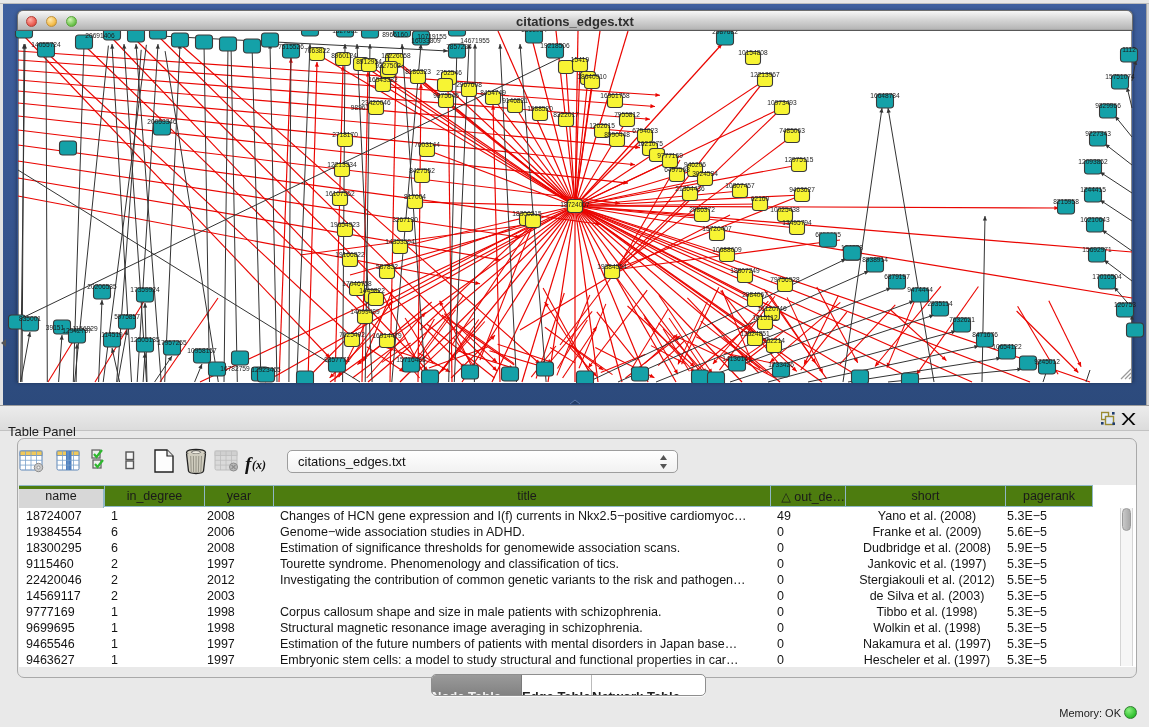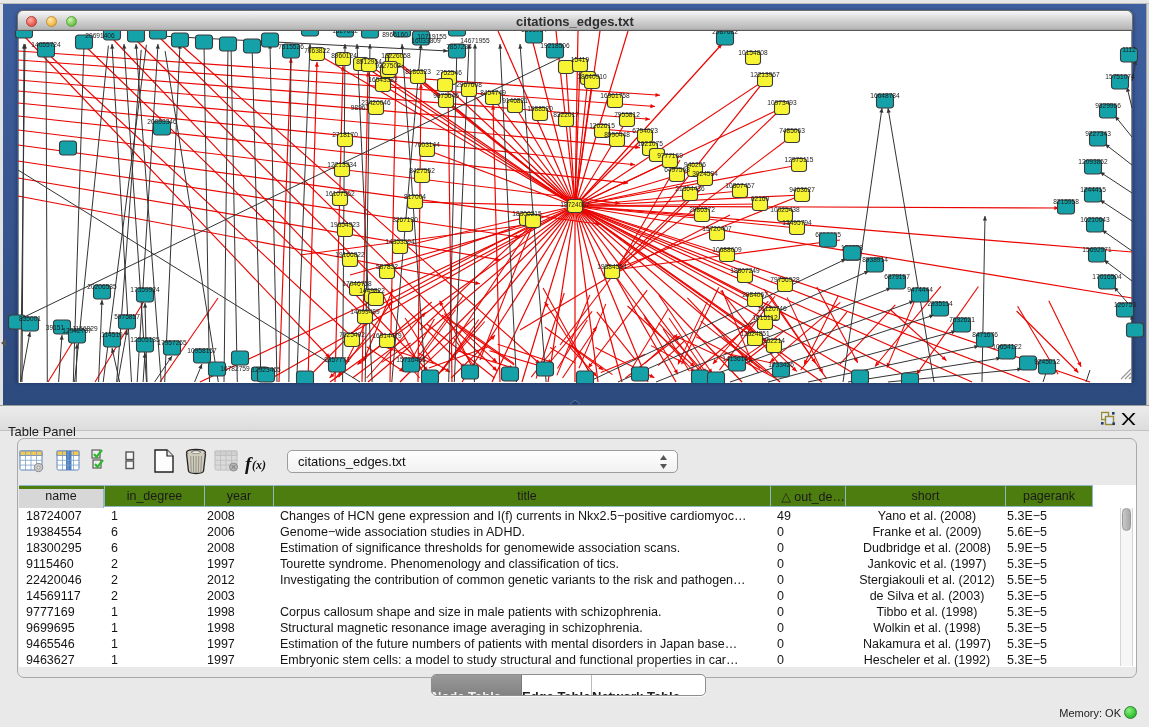--- a/index.html
+++ b/index.html
@@ -975,21 +975,21 @@
       <div class="c4">0</div>
       <div class="c5">Nakamura et al. (1997)</div>
       <div class="c6">5.3E−5</div>
     </div>
     <div class="tr">
       <div class="c0">9463627</div>
       <div class="c1">1</div>
       <div class="c2">1997</div>
       <div class="c3">Embryonic stem cells: a model to study structural and functional properties in car…</div>
       <div class="c4">0</div>
-      <div class="c5">Hescheler et al. (1992)</div>
+      <div class="c5">Hescheler et al. (1997)</div>
       <div class="c6">5.3E−5</div>
     </div>
   </div>
 <div id="vscroll"></div>
 <div id="vthumb"></div>
 <div id="tabs">
     <div class="sel w1">Node Table</div>
     <div class="mid w2">Edge Table</div>
     <div class="w3">Network Table</div>
   </div>

